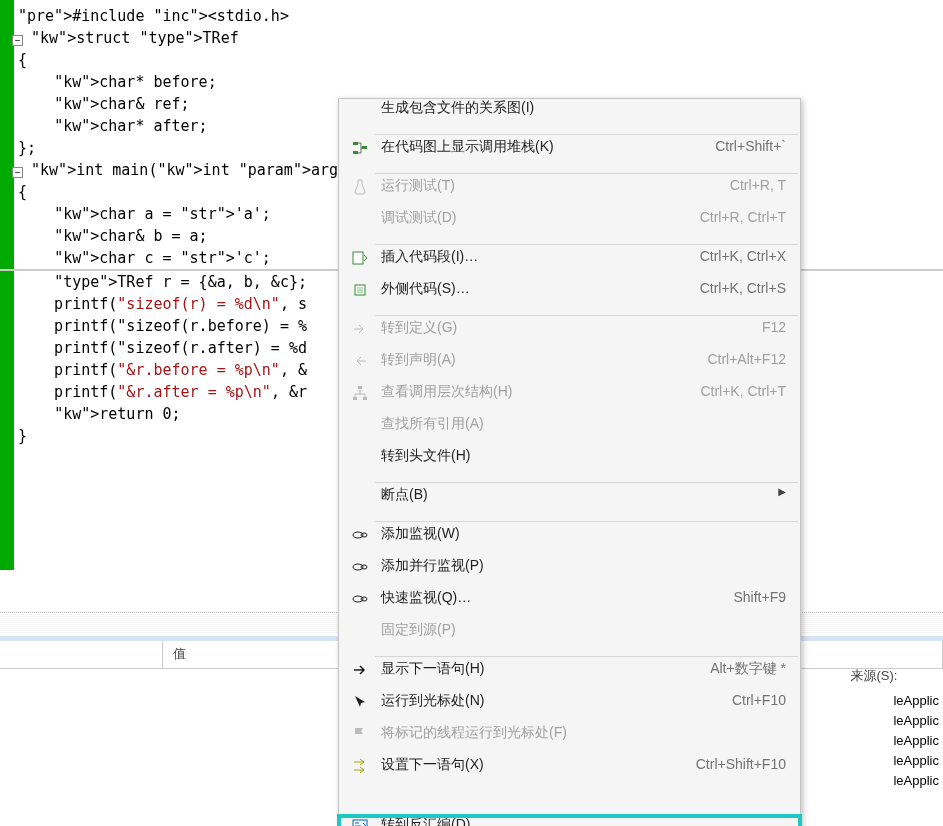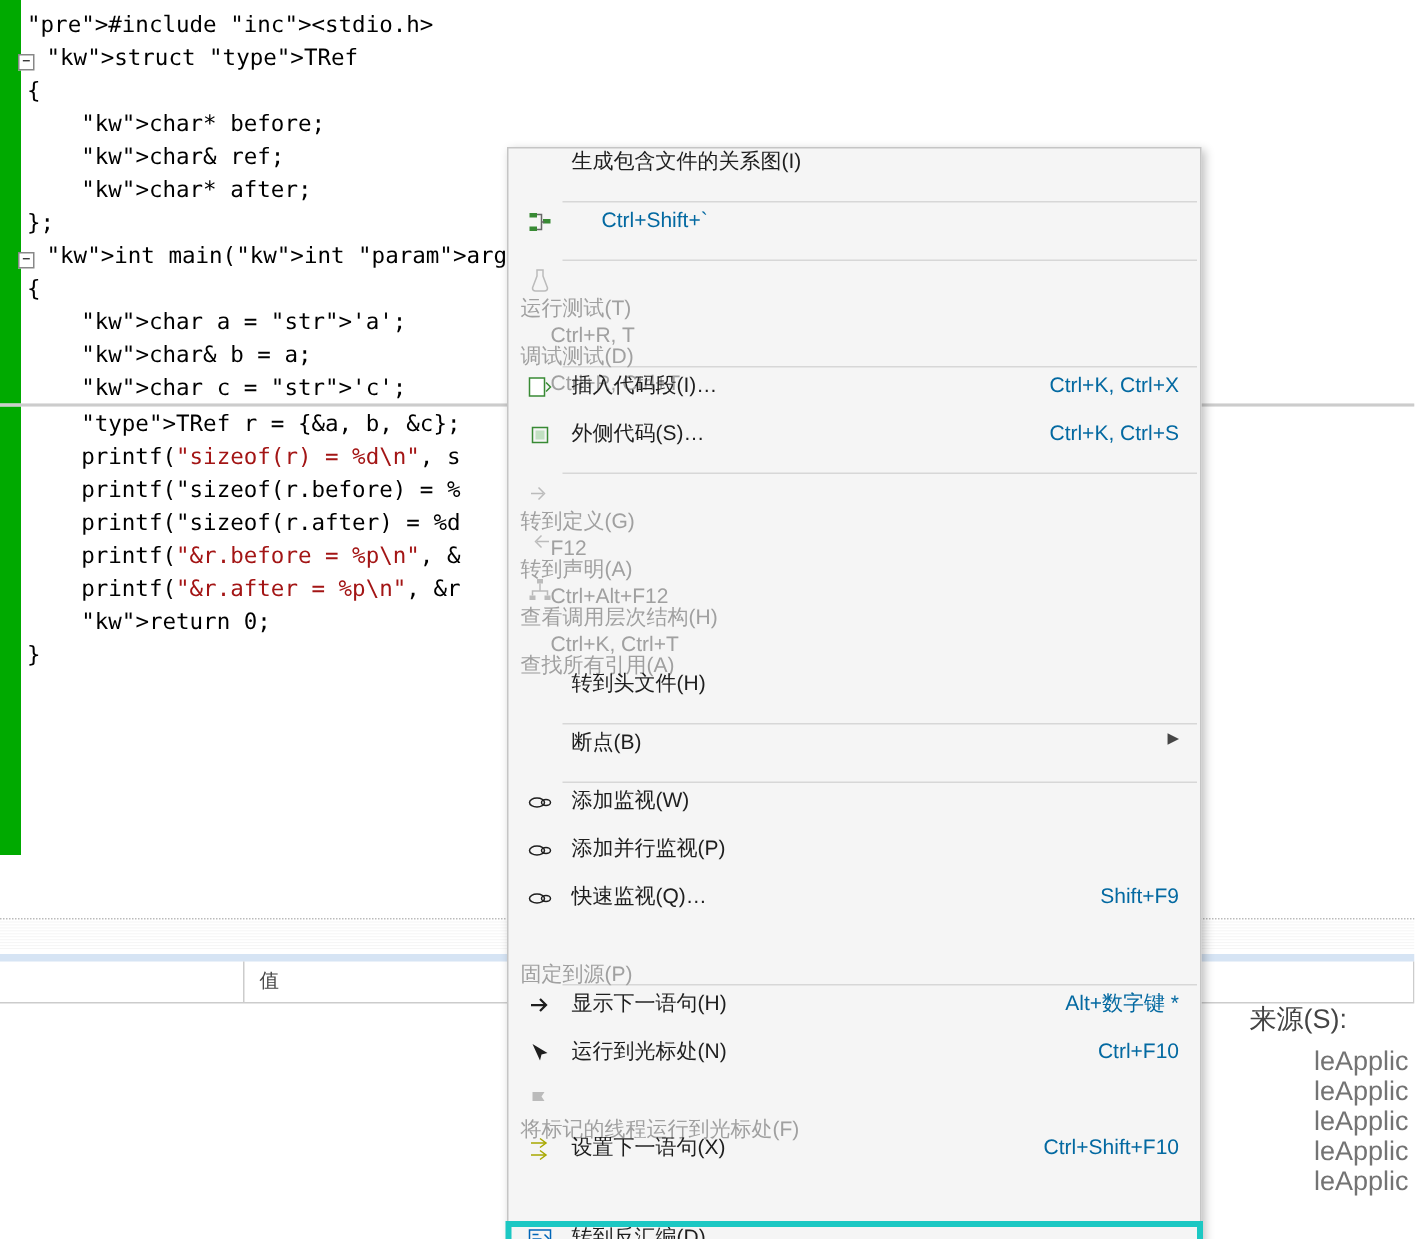--- a/index.html
+++ b/index.html
@@ -63,33 +63,33 @@
       box-shadow: 2px 2px 6px rgba(0,0,0,0.25);
       font-family: "Microsoft YaHei", sans-serif;
       font-size: 14px;
     }
     .menu-item {
       display: flex;
       height: 32px;
       padding: 0 14px 0 8px;
       color: #1e1e1e;
     }
-    .menu-item.disabled { color: #a0a0a0; flex-direction: column; }
+    .menu-item.disabled { color: #a0a0a0; }
     .menu-icon {
       width: 26px;
       height: 20px;
       display: flex;
       align-items: center;
       justify-content: center;
       flex-shrink: 0;
       margin-right: 8px;
     }
     .menu-icon svg { width: 16px; height: 16px; }
     .menu-label { flex: 1; }
-    .menu-shortcut { color: #0369a1; margin-left: 20px; }
+    .menu-shortcut { color: #737373; margin-left: 20px; }
     .menu-item.disabled .menu-shortcut { color: #a0a0a0; }
     .menu-sep {
       height: 1px;
       background: #d7d7d7;
       margin: 3px 2px 3px 36px;
     }
     .submenu-arrow {
       font-size: 10px;
       color: #464646;
       margin-left: 16px;
@@ -123,24 +123,24 @@
       padding: 4px 10px;
       color: #444;
     }
     .col-name { width: 163px; }
     .col-value { flex: 1; }
     .bottom-right {
       position: absolute;
       right: 4px;
       top: 26px;
       font-family: "Microsoft YaHei", sans-serif;
-      font-size: 18px;
+      font-size: 13px;
     }
     .bottom-right .lbl { color: #444; margin-bottom: 6px; }
-    .bottom-right .rline { color: #737373; line-height: 20px; margin-left: 43px; }
+    .bottom-right .rline { color: #000000; line-height: 20px; margin-left: 43px; }
     .track {
       position: absolute;
       top: 612px;
       left: 0;
       right: 0;
       height: 22px;
       border-top: 1px dotted #bbb;
       background: repeating-linear-gradient(0deg, #fff, #fff 1px, #f5f5f5 1px, #f5f5f5 2px);
     }
   </style>
@@ -204,20 +204,21 @@
     <div class="menu-sep"></div>
     <div class="menu-item">
       <span class="menu-icon">
         <svg viewBox="0 0 16 16">
           <rect x="1" y="2" width="5" height="3" fill="#388a34"></rect>
           <rect x="1" y="11" width="5" height="3" fill="#388a34"></rect>
           <rect x="10" y="6" width="5" height="3" fill="#388a34"></rect>
           <path d="M6 3h3v10H6M9 8h2" stroke="#666" fill="none"></path>
         </svg>
       </span>
+      <span class="menu-label">在代码图上显示调用堆栈(K)</span>
       <span class="menu-shortcut">Ctrl+Shift+`</span>
     </div>
     <div class="menu-sep"></div>
     <div class="menu-item disabled">
       <span class="menu-icon">
         <svg viewBox="0 0 16 16">
           <path d="M6 1h4v4l3 8a2 2 0 0 1-2 2H5a2 2 0 0 1-2-2l3-8z" fill="none" stroke="#bbb"></path>
         </svg>
       </span>
       <span class="menu-label">运行测试(T)</span>

